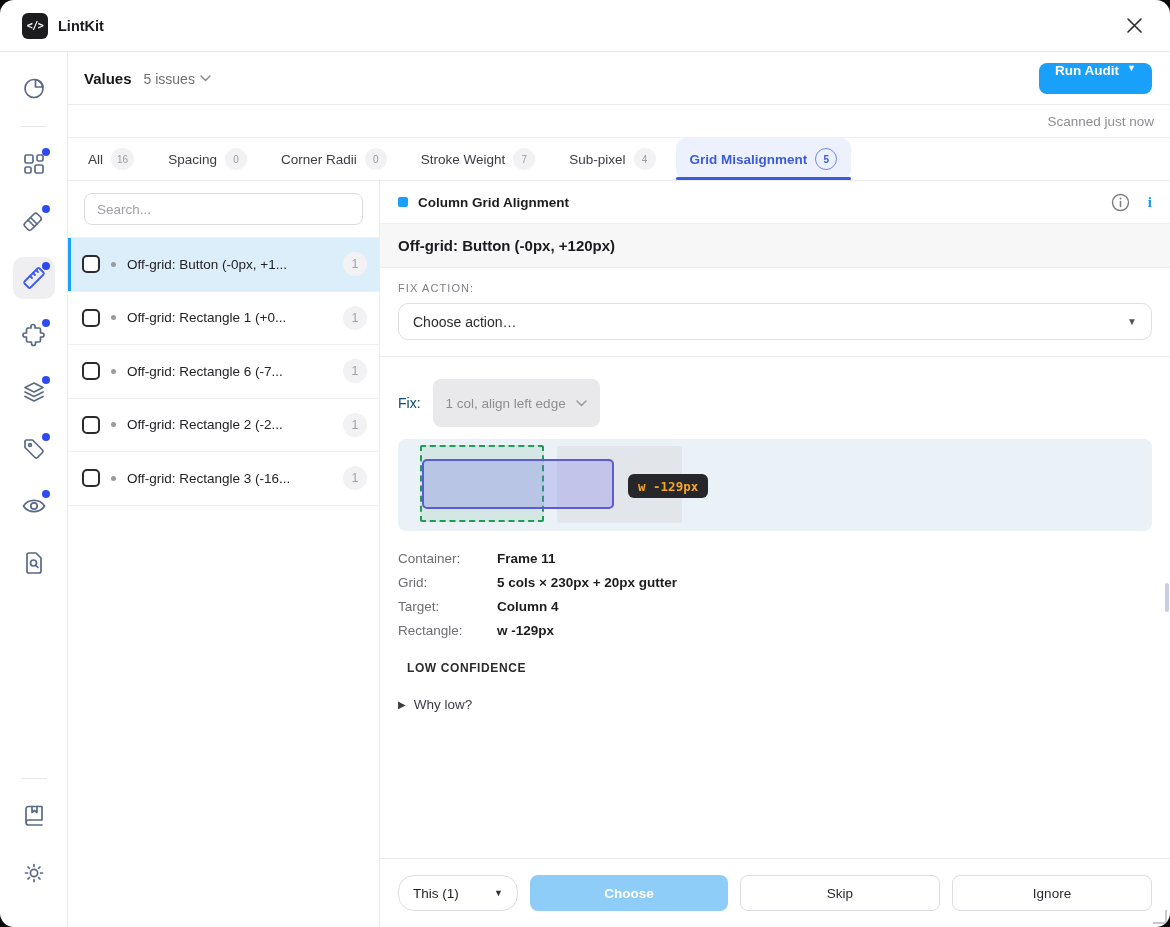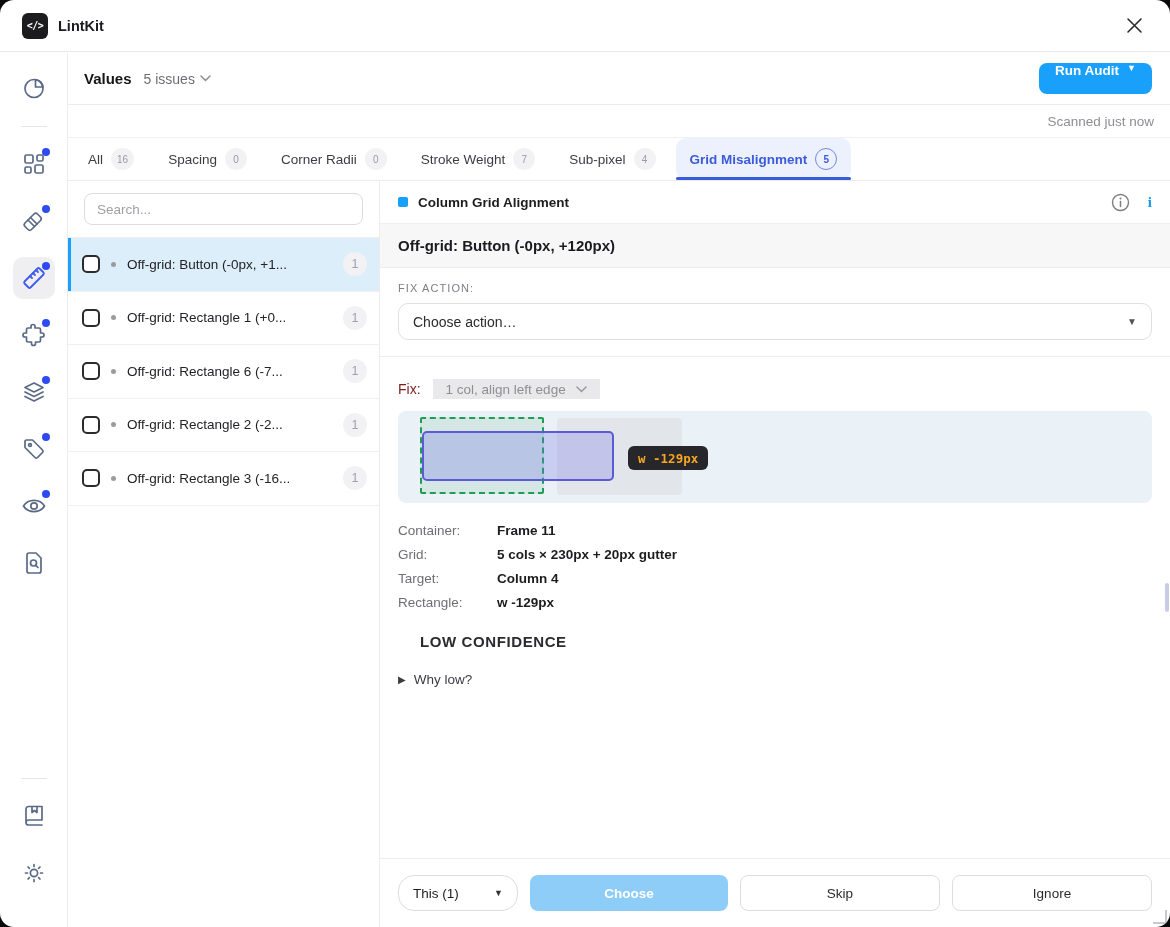--- a/index.html
+++ b/index.html
@@ -61,34 +61,34 @@
   .rule-icons{margin-left:auto;display:flex;align-items:center;gap:18px;}
   .blue-i{color:#1a96f0;font-weight:800;font-size:15px;font-family:"Liberation Serif","DejaVu Serif",serif;cursor:pointer;}
   .issue-titlebar{height:44px;background:#f7f7f8;display:flex;align-items:center;padding:0 18px;font-size:15px;font-weight:700;color:#1b1b1f;border-bottom:1px solid #ececee;flex:0 0 auto;}
 
   .fixaction{padding:14px 18px 16px;border-bottom:1px solid #ececee;}
   .fixaction-label{font-size:11px;letter-spacing:1.1px;color:#7d7d84;margin-bottom:9px;}
   .select-big{height:37px;border:1px solid #e0e0e3;border-radius:10px;display:flex;align-items:center;padding:0 14px;font-size:14px;color:#2b2b2e;cursor:pointer;background:#fff;}
   .select-big .caret{margin-left:auto;font-size:10px;color:#555;}
 
   .fix-row{display:flex;align-items:center;gap:12px;padding:22px 18px 0;}
-  .fix-label{font-size:14px;color:#7f1d1d;}
-  .pill-select{height:20px;background:#e9e9eb;border-radius:0;display:flex;align-items:center;gap:10px;padding:0 13px;font-size:13.5px;color:#8e8e93;cursor:pointer;}
+  .fix-label{font-size:14px;color:#0c4a6e;}
+  .pill-select{height:48px;background:#e9e9eb;border-radius:8px;display:flex;align-items:center;gap:10px;padding:0 13px;font-size:13.5px;color:#8e8e93;cursor:pointer;}
 
   .preview{margin:12px 18px 0;height:92px;background:#eaf1f7;border-radius:8px;position:relative;}
   .gray-block{position:absolute;left:159px;top:7px;width:125px;height:77px;background:#e2e6ea;border-radius:4px;}
   .green-dashed{position:absolute;left:22px;top:6px;width:124px;height:77px;border:2px dashed #1f9d55;background:rgba(34,150,83,0.10);border-radius:2px;}
   .purple-rect{position:absolute;left:24px;top:20px;width:192px;height:50px;border:2.5px solid #5b5bd6;background:rgba(110,110,230,0.28);border-radius:5px;}
   .delta-badge{position:absolute;left:230px;top:35px;height:24px;background:#26262b;color:#f5a623;border-radius:6px;display:flex;align-items:center;padding:0 10px;font-family:"DejaVu Sans Mono","Liberation Mono",monospace;font-size:12.5px;font-weight:700;}
 
   .props{padding:20px 18px 0;}
   .prop-row{display:flex;margin-bottom:9px;}
   .prop-label{width:99px;font-size:13.5px;color:#6e6e73;flex:0 0 99px;}
   .prop-value{font-size:13.5px;font-weight:700;color:#1d1d1f;}
-  .confidence{margin:14px 0 0 40px;font-size:15px;font-weight:800;letter-spacing:.6px;color:#2b2b2e;}
+  .confidence{margin:14px 0 0 27px;font-size:12px;font-weight:800;letter-spacing:.6px;color:#2b2b2e;}
   .whylow{margin:22px 0 0 18px;font-size:13.5px;color:#3c3c43;display:flex;align-items:center;gap:8px;cursor:pointer;}
   .whylow .tri{font-size:10px;color:#3c3c43;}
 
   .footer{margin-top:auto;border-top:1px solid #ececee;height:69px;display:flex;align-items:center;gap:12px;padding:0 18px;flex:0 0 auto;}
   .scope-btn{width:120px;height:36px;border:1px solid #dddde1;background:#fff;border-radius:16px;display:flex;align-items:center;justify-content:space-between;padding:0 14px;font-size:13.5px;color:#1d1d1f;cursor:pointer;font-family:inherit;}
   .scope-btn .caret{font-size:9px;color:#333;}
   .btn{flex:1;height:36px;border-radius:8px;font-size:13.5px;display:flex;align-items:center;justify-content:center;cursor:pointer;font-family:inherit;}
   .btn-apply{background:#8ecdf8;color:#fff;border:none;font-weight:600;}
   .btn-plain{background:#fff;border:1px solid #dddde1;color:#2b2b2e;}
 

